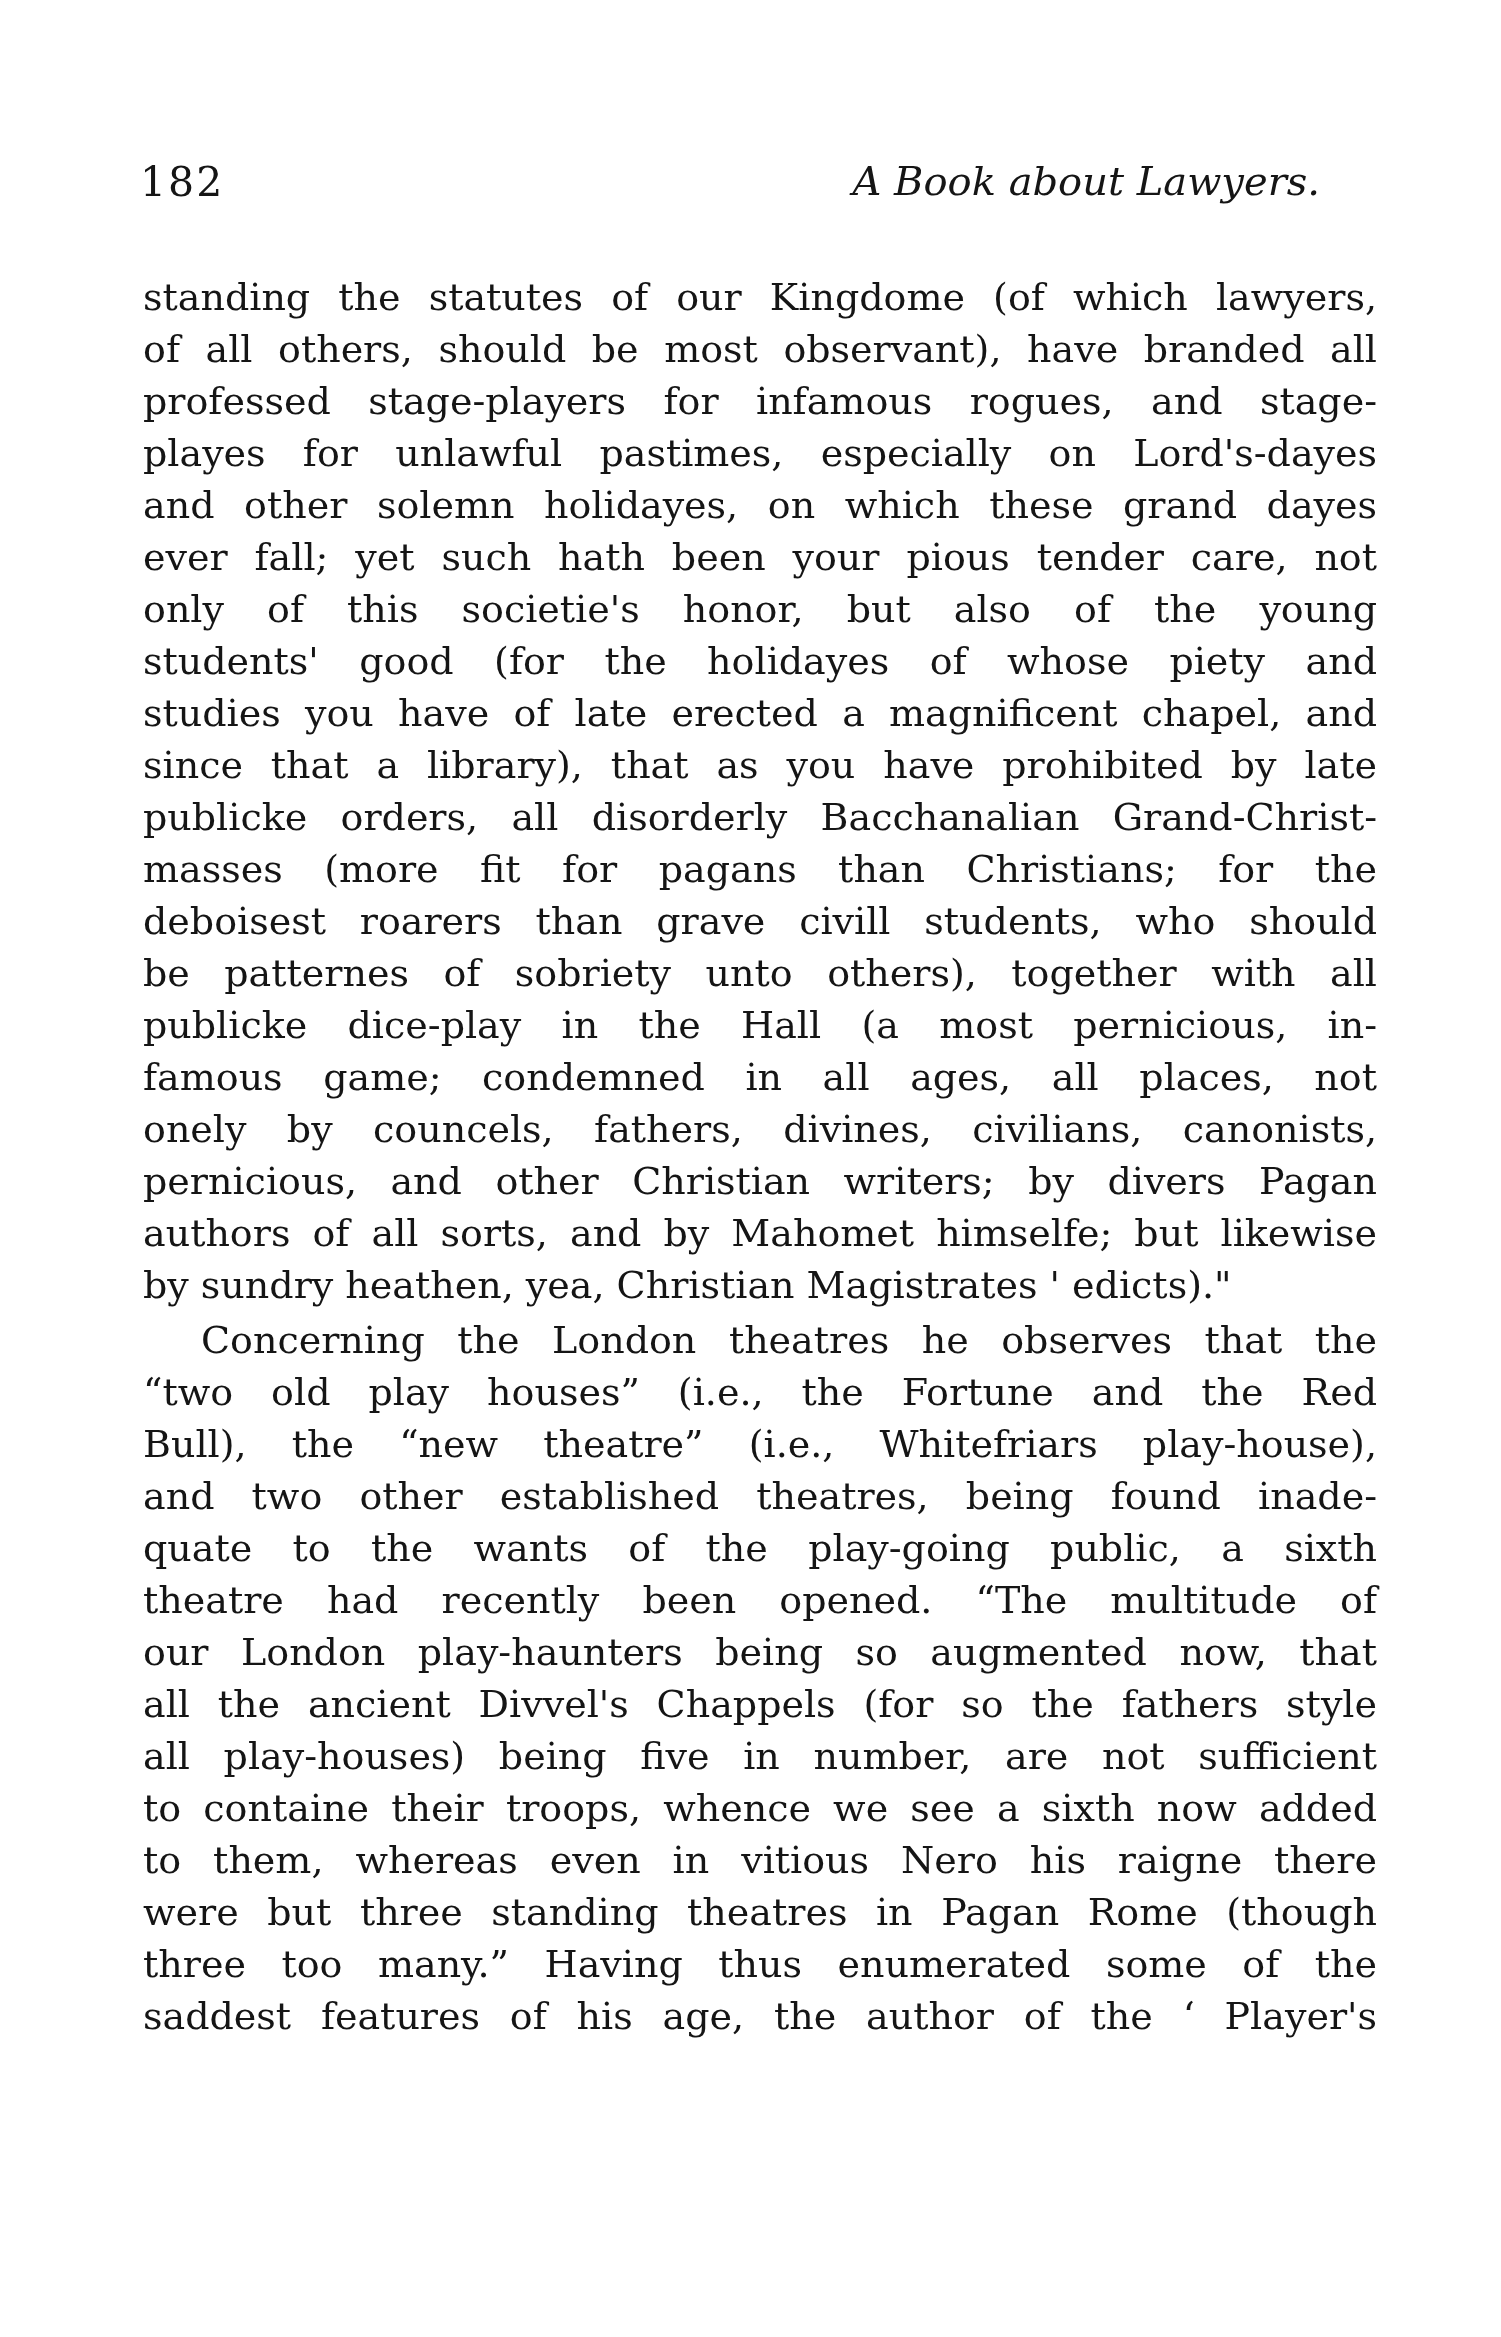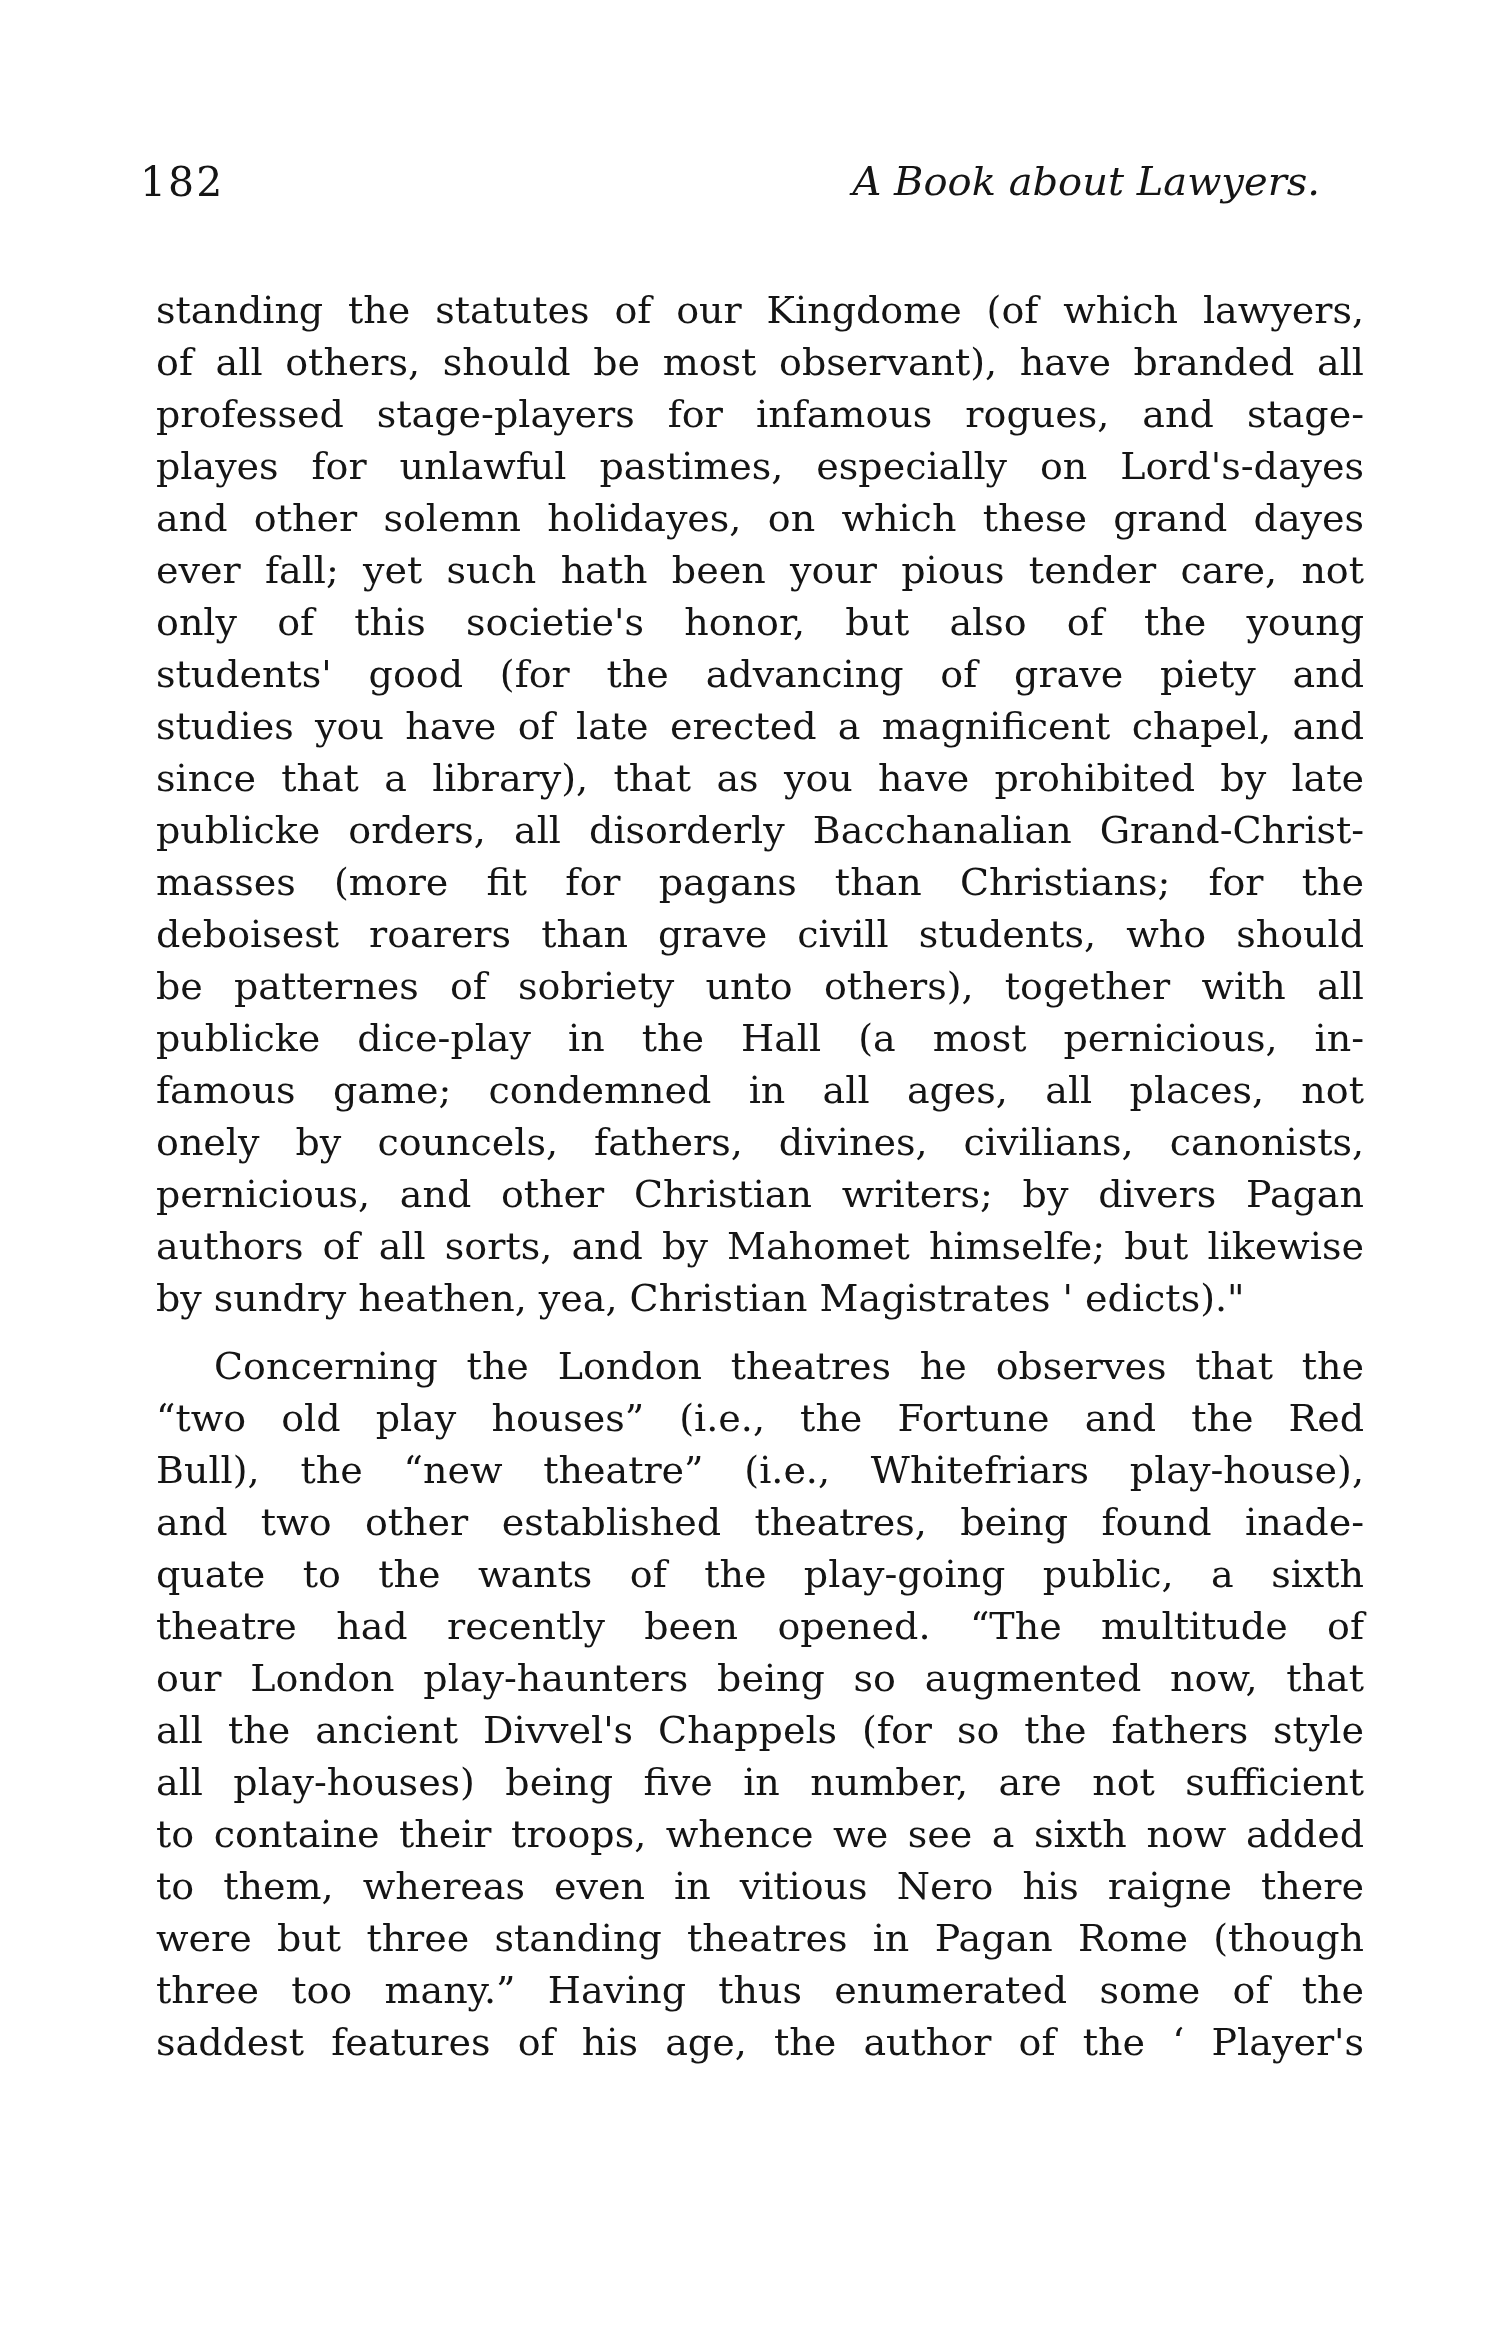--- a/index.html
+++ b/index.html
@@ -42,21 +42,21 @@
     text-align: right;
     font-style: italic;
     font-size: 40px;
   }
   .textblock {
     position: absolute;
     top: 268px;
     left: 140px;
     width: 1240px;
   }
-  .para { margin: 16px; padding: 0; }
+  .para { margin: 3px; padding: 0; }
   .line {
     height: 52px;
     line-height: 52px;
     font-size: 38px;
     text-align: justify;
     text-align-last: justify;
     white-space: nowrap;
     overflow: visible;
   }
   .line.nojust {
@@ -77,21 +77,21 @@
   </header>
   <main class="textblock" id="paragraphs">
       <div class="para">
         <div class="line">standing the statutes of our Kingdome (of which lawyers,</div>
         <div class="line">of all others, should be most observant), have branded all</div>
         <div class="line">professed stage-players for infamous rogues, and stage-</div>
         <div class="line">playes for unlawful pastimes, especially on Lord's-dayes</div>
         <div class="line">and other solemn holidayes, on which these grand dayes</div>
         <div class="line">ever fall; yet such hath been your pious tender care, not</div>
         <div class="line">only of this societie's honor, but also of the young</div>
-        <div class="line">students' good (for the advancing of grave piety and</div>
+        <div class="line">students' good (for the holidayes of whose piety and</div>
         <div class="line">studies you have of late erected a magnificent chapel, and</div>
         <div class="line">since that a library), that as you have prohibited by late</div>
         <div class="line">publicke orders, all disorderly Bacchanalian Grand-Christ-</div>
         <div class="line">masses (more fit for pagans than Christians; for the</div>
         <div class="line">deboisest roarers than grave civill students, who should</div>
         <div class="line">be patternes of sobriety unto others), together with all</div>
         <div class="line">publicke dice-play in the Hall (a most pernicious, in-</div>
         <div class="line">famous game; condemned in all ages, all places, not</div>
         <div class="line">onely by councels, fathers, divines, civilians, canonists,</div>
         <div class="line">pernicious, and other Christian writers; by divers Pagan</div>

